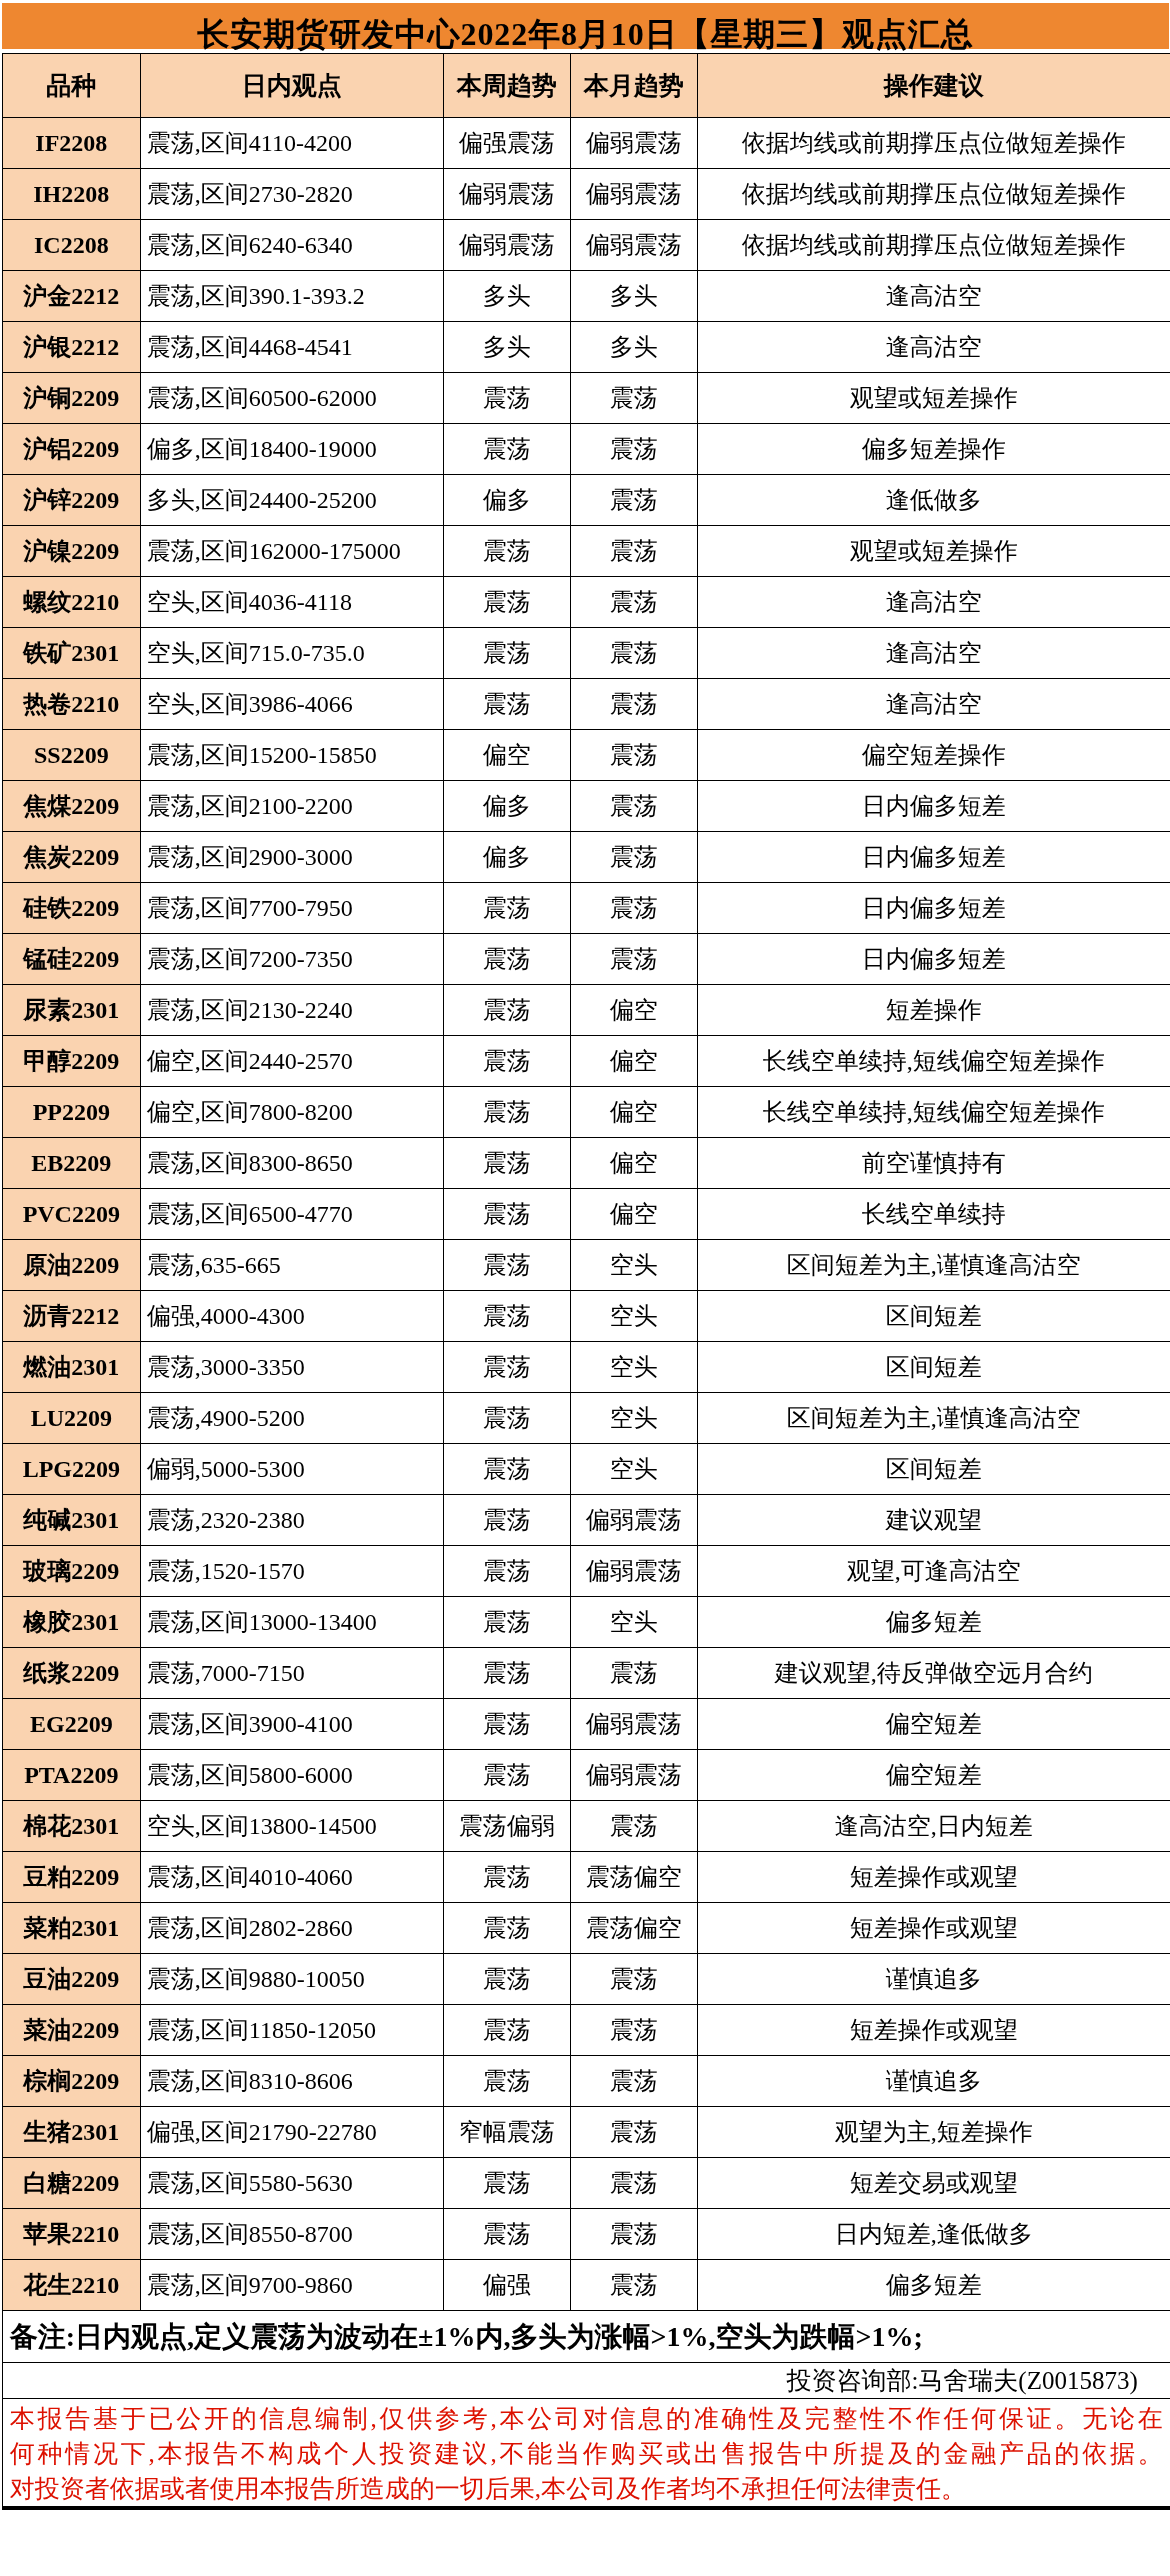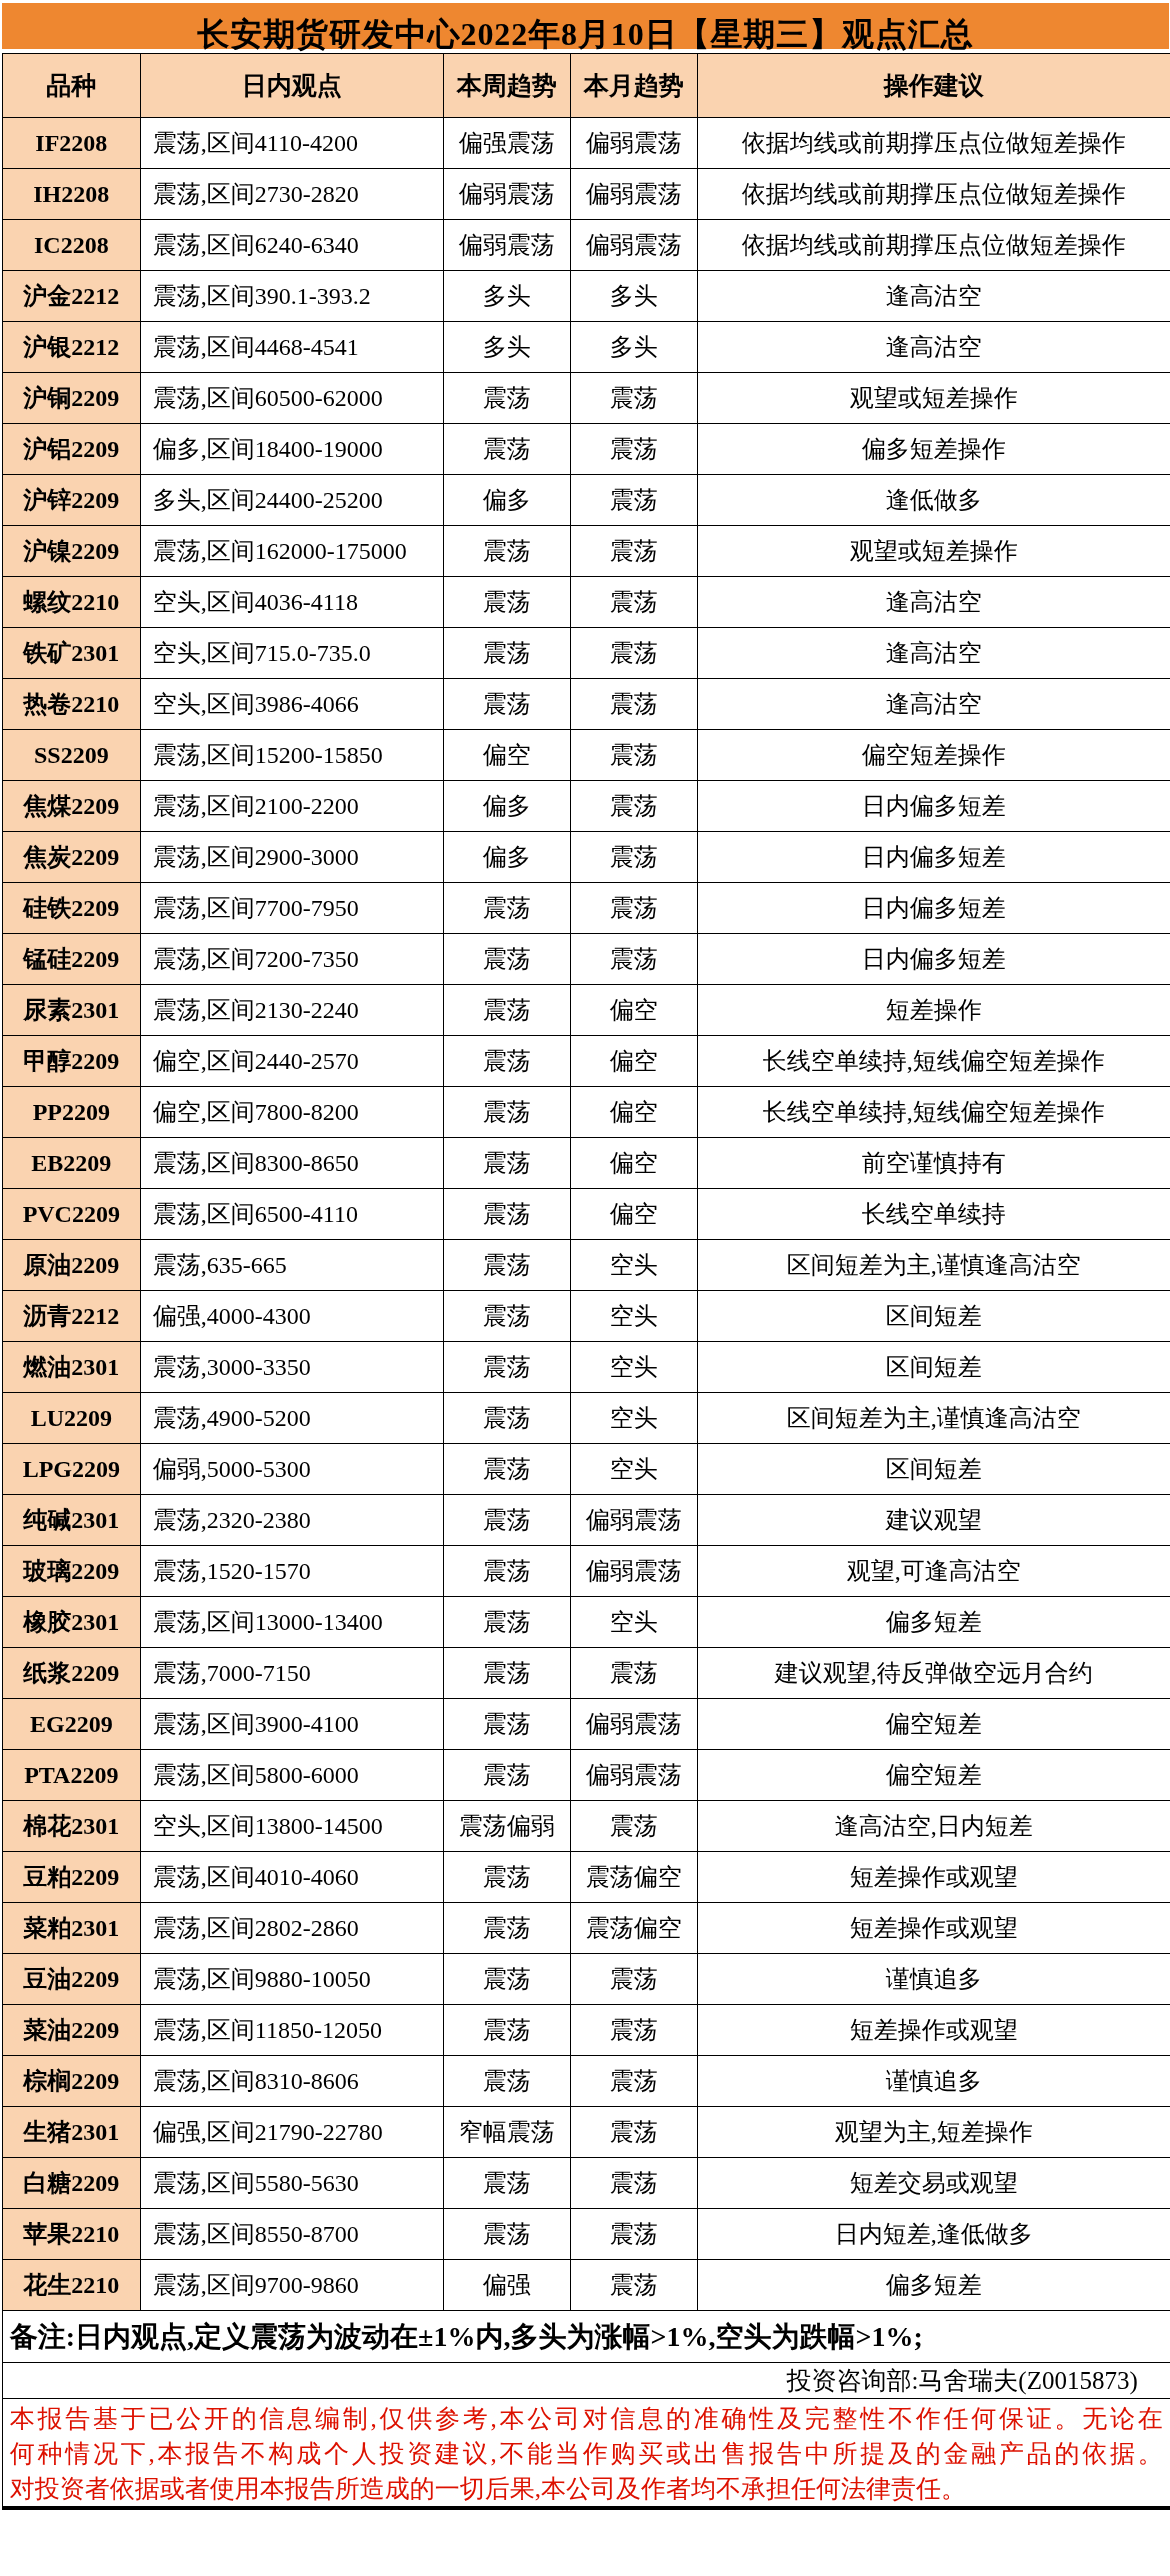--- a/index.html
+++ b/index.html
@@ -15,21 +15,21 @@
   table.summary{
     border-collapse:collapse;table-layout:fixed;width:1167px;margin-top:4.4px;
   }
   th,td{border:1.8px solid #000;box-sizing:border-box;overflow:hidden;}
   thead th{
     background:var(--cell-bg,#fad3b0);font-size:25px;font-weight:bold;
     height:64px;text-align:center;
   }
   .data-row td{height:51px;font-size:24px;}
   td.c0{background:var(--cell-bg,#fad3b0);font-weight:bold;text-align:center;}
-  td.c1{text-align:left;padding-left:12px;}
+  td.c1{text-align:left;padding-left:6px;}
   td.c2,td.c3,td.c4{text-align:center;}
   .note-row td{height:52px;font-size:28px;font-weight:bold;padding-left:7px;text-align:left;}
   .advisor-row td{height:30px;font-size:25px;text-align:right;padding-right:32px;}
   .disclaimer-row td{
     color:var(--red,#dd1100);font-weight:normal;font-size:25px;line-height:35px;
     padding:1.8px 7px 0 7px;vertical-align:top;border-bottom-width:4.4px;
   }
   .disclaimer-line{text-align:justify;text-align-last:justify;}
   .disclaimer-line:last-child{text-align-last:left;}
 </style>
@@ -199,21 +199,21 @@
         </tr>
         <tr class="data-row">
           <td class="c0">EB2209</td>
           <td class="c1">震荡,区间8300-8650</td>
           <td class="c2">震荡</td>
           <td class="c3">偏空</td>
           <td class="c4">前空谨慎持有</td>
         </tr>
         <tr class="data-row">
           <td class="c0">PVC2209</td>
-          <td class="c1">震荡,区间6500-4110</td>
+          <td class="c1">震荡,区间6500-4770</td>
           <td class="c2">震荡</td>
           <td class="c3">偏空</td>
           <td class="c4">长线空单续持</td>
         </tr>
         <tr class="data-row">
           <td class="c0">原油2209</td>
           <td class="c1">震荡,635-665</td>
           <td class="c2">震荡</td>
           <td class="c3">空头</td>
           <td class="c4">区间短差为主,谨慎逢高沽空</td>

